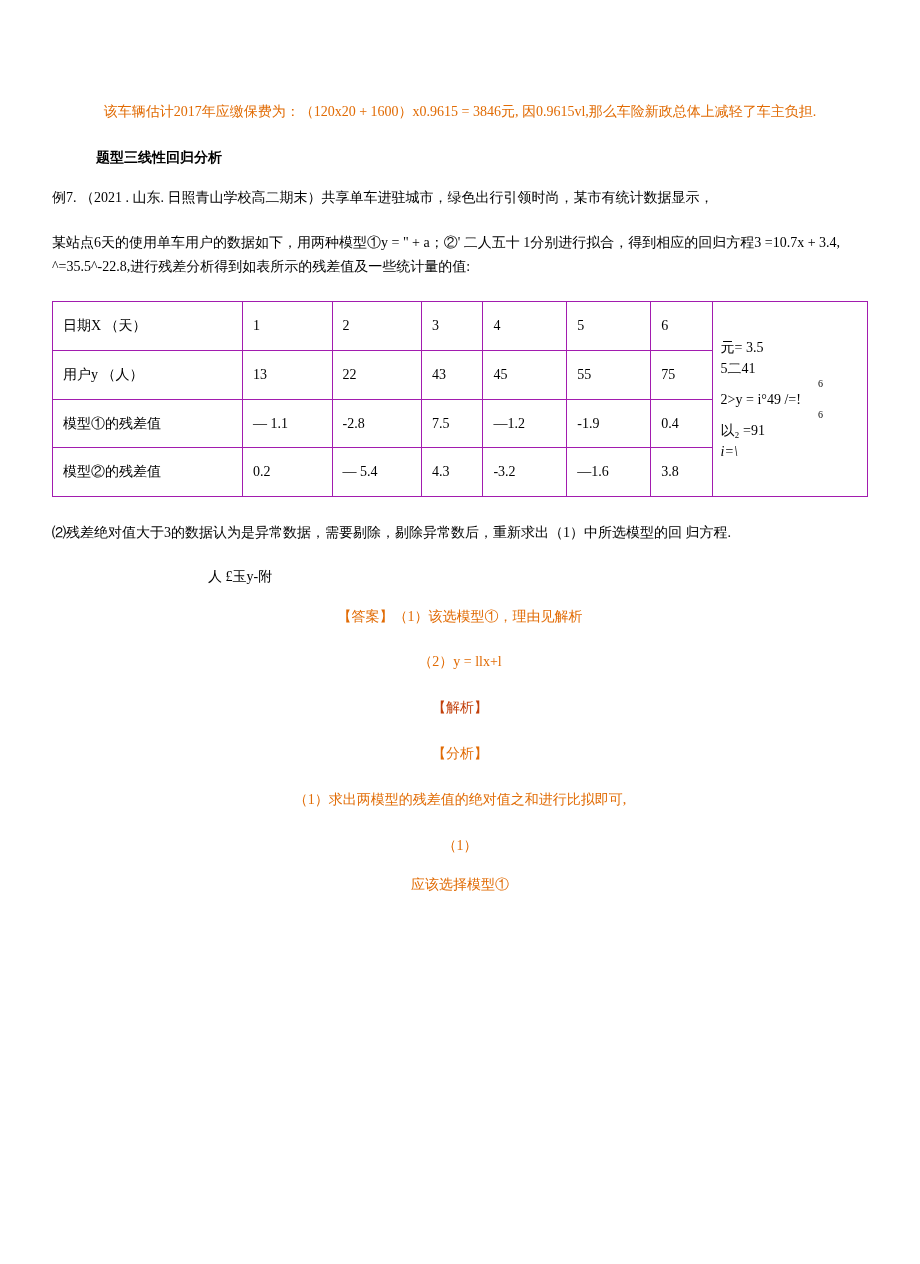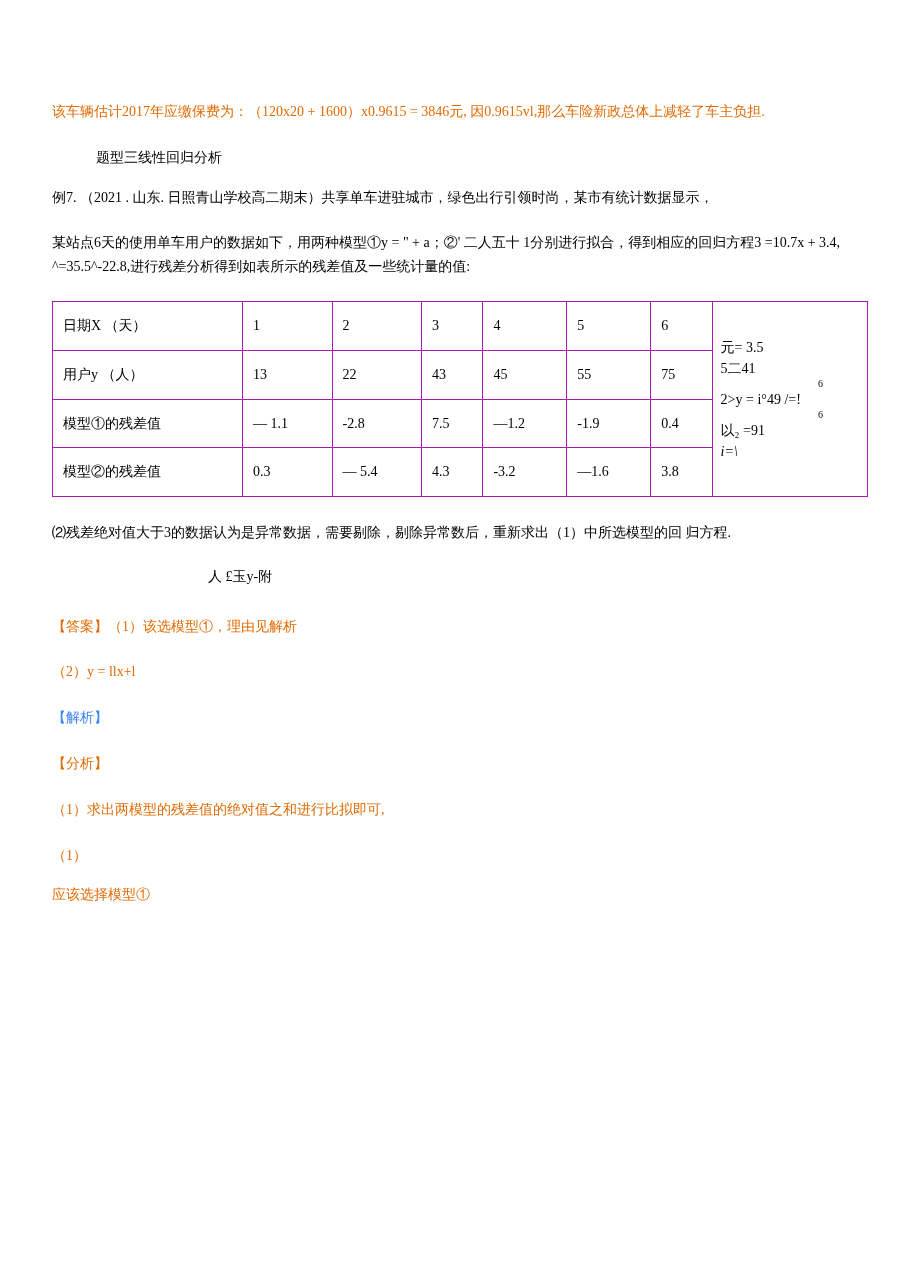--- a/index.html
+++ b/index.html
@@ -12,26 +12,29 @@
   .page {
     width: 920px;
     min-height: 1264px;
     box-sizing: border-box;
     padding: 100px 52px 60px 52px;
     font-size: 14px;
     line-height: 1.7;
   }
   .orange {
     color: #e16b04;
+    text-align: center;
   }
   .red {
-    color: #3b82f6;
+    color: #c2410c;
+    text-align: center;
   }
   .indent-1 {
     padding-left: 44px;
+    font-weight: bold;
   }
   p {
     margin: 0 0 22px 0;
   }
   p.tight {
     margin: 0 0 16px 0;
   }
   table.data {
     border-collapse: collapse;
     width: 100%;
@@ -55,21 +58,21 @@
     top: 0;
     display: block;
     line-height: 1;
     text-align: right;
     margin-right: 36px;
   }
   .formula-block {
     padding-left: 60px;
     font-size: 14px;
     line-height: 1.4;
-    margin-bottom: 28px;
+    margin-bottom: 18px;
     font-family: Liberation Serif, serif;
   }
   .formula-block .line-top {
     padding-left: 96px;
   }
   .formula-block .line-bottom {
     padding-left: 96px;
   }
   .italic { font-style: italic; }
 </style>
@@ -119,21 +122,21 @@
       <td>模型①的残差值</td>
       <td>— 1.1</td>
       <td>-2.8</td>
       <td>7.5</td>
       <td>—1.2</td>
       <td>-1.9</td>
       <td>0.4</td>
     </tr>
     <tr>
       <td>模型②的残差值</td>
-      <td>0.3</td>
+      <td>0.2</td>
       <td>— 5.4</td>
       <td>4.3</td>
       <td>-3.2</td>
       <td>—1.6</td>
       <td>3.8</td>
     </tr>
   </tbody>
     </table>
 
 

